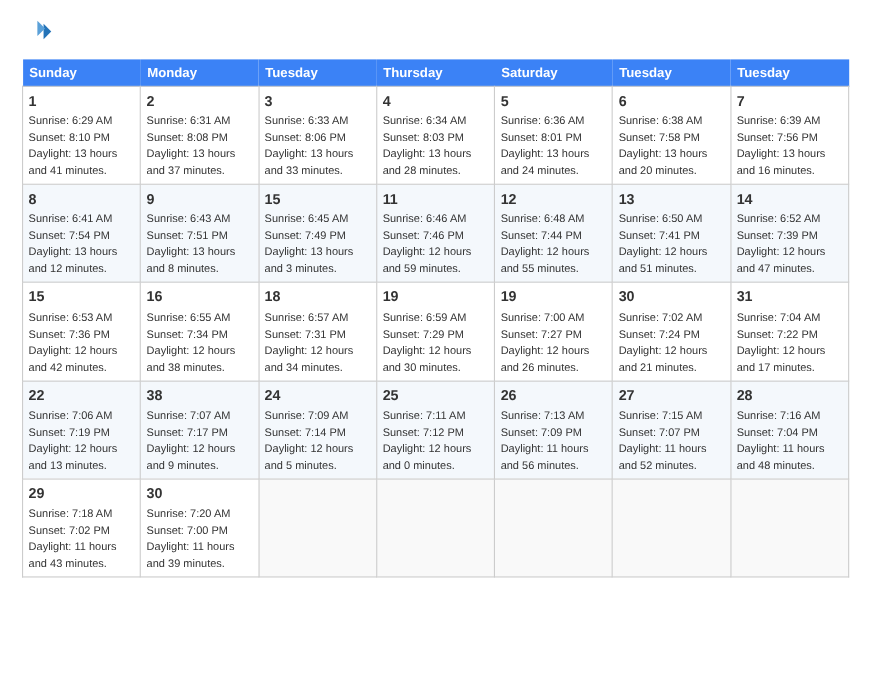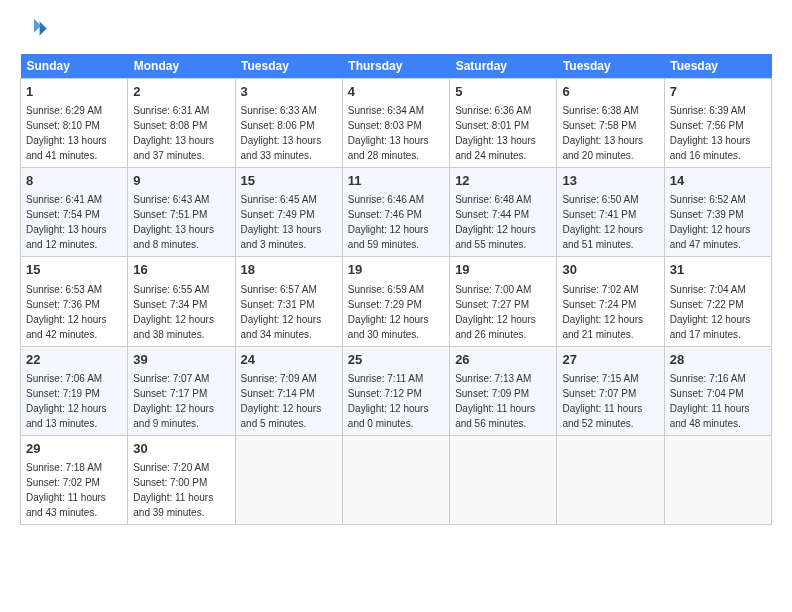--- a/index.html
+++ b/index.html
@@ -154,21 +154,21 @@
           <td><span class="day-num">15</span><span class="day-info">Sunrise: 6:53 AM<br>Sunset: 7:36 PM<br>Daylight: 12 hours<br>and 42 minutes.</span></td>
           <td><span class="day-num">16</span><span class="day-info">Sunrise: 6:55 AM<br>Sunset: 7:34 PM<br>Daylight: 12 hours<br>and 38 minutes.</span></td>
           <td><span class="day-num">18</span><span class="day-info">Sunrise: 6:57 AM<br>Sunset: 7:31 PM<br>Daylight: 12 hours<br>and 34 minutes.</span></td>
           <td><span class="day-num">19</span><span class="day-info">Sunrise: 6:59 AM<br>Sunset: 7:29 PM<br>Daylight: 12 hours<br>and 30 minutes.</span></td>
           <td><span class="day-num">19</span><span class="day-info">Sunrise: 7:00 AM<br>Sunset: 7:27 PM<br>Daylight: 12 hours<br>and 26 minutes.</span></td>
           <td><span class="day-num">30</span><span class="day-info">Sunrise: 7:02 AM<br>Sunset: 7:24 PM<br>Daylight: 12 hours<br>and 21 minutes.</span></td>
           <td><span class="day-num">31</span><span class="day-info">Sunrise: 7:04 AM<br>Sunset: 7:22 PM<br>Daylight: 12 hours<br>and 17 minutes.</span></td>
         </tr>
         <tr>
           <td><span class="day-num">22</span><span class="day-info">Sunrise: 7:06 AM<br>Sunset: 7:19 PM<br>Daylight: 12 hours<br>and 13 minutes.</span></td>
-          <td><span class="day-num">39</span><span class="day-info">Sunrise: 7:07 AM<br>Sunset: 7:17 PM<br>Daylight: 12 hours<br>and 9 minutes.</span></td>
+          <td><span class="day-num">38</span><span class="day-info">Sunrise: 7:07 AM<br>Sunset: 7:17 PM<br>Daylight: 12 hours<br>and 9 minutes.</span></td>
           <td><span class="day-num">24</span><span class="day-info">Sunrise: 7:09 AM<br>Sunset: 7:14 PM<br>Daylight: 12 hours<br>and 5 minutes.</span></td>
           <td><span class="day-num">25</span><span class="day-info">Sunrise: 7:11 AM<br>Sunset: 7:12 PM<br>Daylight: 12 hours<br>and 0 minutes.</span></td>
           <td><span class="day-num">26</span><span class="day-info">Sunrise: 7:13 AM<br>Sunset: 7:09 PM<br>Daylight: 11 hours<br>and 56 minutes.</span></td>
           <td><span class="day-num">27</span><span class="day-info">Sunrise: 7:15 AM<br>Sunset: 7:07 PM<br>Daylight: 11 hours<br>and 52 minutes.</span></td>
           <td><span class="day-num">28</span><span class="day-info">Sunrise: 7:16 AM<br>Sunset: 7:04 PM<br>Daylight: 11 hours<br>and 48 minutes.</span></td>
         </tr>
         <tr>
           <td><span class="day-num">29</span><span class="day-info">Sunrise: 7:18 AM<br>Sunset: 7:02 PM<br>Daylight: 11 hours<br>and 43 minutes.</span></td>
           <td><span class="day-num">30</span><span class="day-info">Sunrise: 7:20 AM<br>Sunset: 7:00 PM<br>Daylight: 11 hours<br>and 39 minutes.</span></td>
           <td class="empty"></td>

